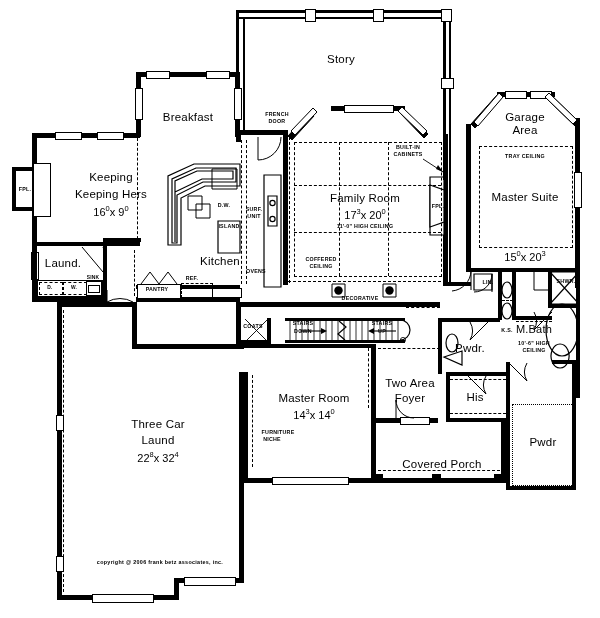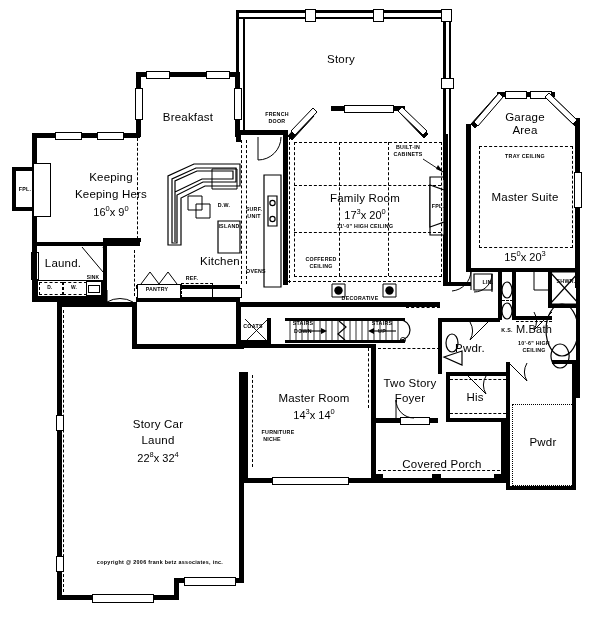--- a/index.html
+++ b/index.html
@@ -367,26 +367,26 @@
 
   <div class="lbl rm" style="left:470px;top:348px;">Pwdr.</div>
   <div class="lbl rm" style="left:475px;top:397px;">His</div>
   <div class="lbl rm" style="left:543px;top:442px;">Pwdr</div>
 
   <div class="lbl rm" style="left:314px;top:398px;">Master Room</div>
   <div class="lbl dim" style="left:314px;top:415px;">
     <span>14</span><span class="sup">3</span><span>x </span><span>14</span><span class="sup">0</span>
   </div>
 
-  <div class="lbl rm" style="left:410px;top:383px;">Two Story</div>
+  <div class="lbl rm" style="left:410px;top:383px;">Two Area</div>
   <div class="lbl rm" style="left:410px;top:398px;">Foyer</div>
 
   <div class="lbl rm" style="left:442px;top:464px;">Covered Porch</div>
 
-  <div class="lbl rm" style="left:158px;top:424px;">Story Car</div>
+  <div class="lbl rm" style="left:158px;top:424px;">Three Car</div>
   <div class="lbl rm" style="left:158px;top:440px;">Laund</div>
   <div class="lbl dim" style="left:158px;top:458px;">
     <span>22</span><span class="sup">8</span><span>x </span><span>32</span><span class="sup">4</span>
   </div>
 
   <div class="lbl tiny" style="left:277px;top:115px;">FRENCH</div>
   <div class="lbl tiny" style="left:277px;top:122px;">DOOR</div>
 
   <div class="lbl tiny" style="left:408px;top:148px;">BUILT-IN</div>
   <div class="lbl tiny" style="left:408px;top:155px;">CABINETS</div>

